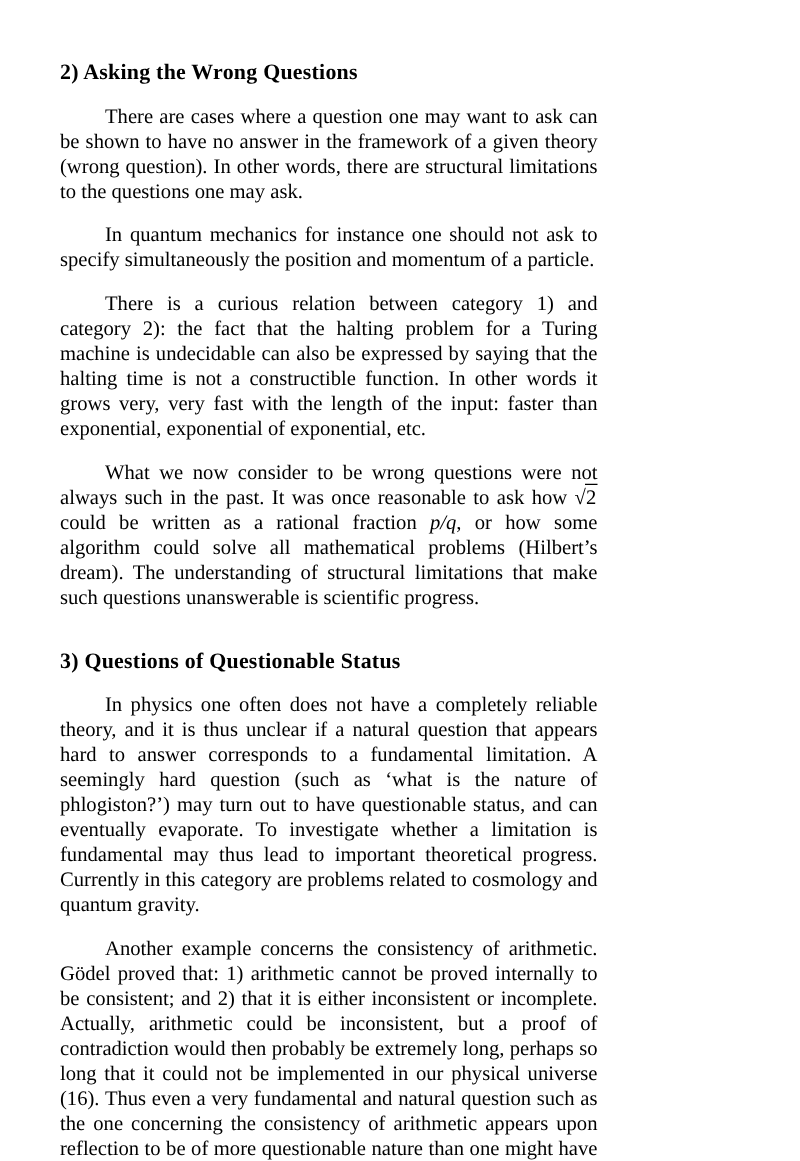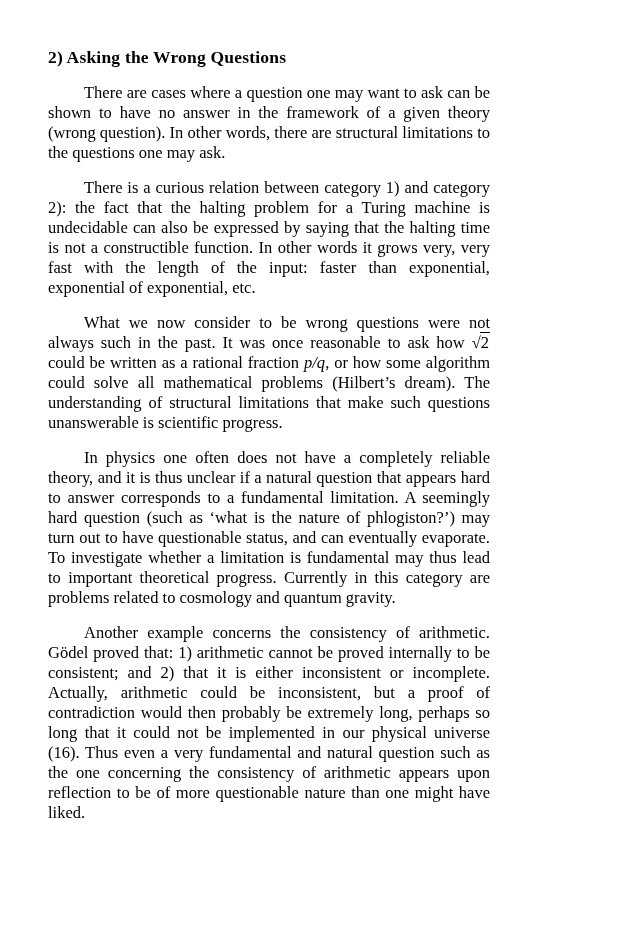--- a/index.html
+++ b/index.html
@@ -28,21 +28,21 @@
       line-height: 21px;
       font-weight: 700;
       margin: 0;
       text-align: left;
       letter-spacing: 0.2px;
     }
     .section--second .section-heading {
       margin-top: 30px;
     }
     p.para {
-      margin: 15px 4px 0 0;
+      margin: 15px 16px 0 0;
       text-indent: 36px;
     }
     .it {
     }
     .math-var {
       font-style: italic;
     }
     .sqrt .radical {
       font-style: normal;
       letter-spacing: -1px;
@@ -55,27 +55,29 @@
 </head>
 <body>
 
 <div class="page">
 
   <section class="section">
     <h2 class="section-heading">2) Asking the Wrong Questions</h2>
 
     <p class="para"><span>There are cases where a question one may want to ask can be shown to have no answer in the framework of a given theory (wrong question). In other words, there are structural limitations to the questions one may ask.</span></p>
 
+    <p class="para"><span>In quantum mechanics for instance one should not ask to specify simultaneously the position and momentum of a particle.</span></p>
 
 
     <p class="para"><span>There is a curious relation between category 1) and category 2): the fact that the halting problem for a Turing machine is undecidable can also be expressed by saying that the halting time is not a constructible function. In other words it grows very, very fast with the length of the input: faster than exponential, exponential of exponential, </span><span class="it">etc</span><span>.</span></p>
 
     <p class="para"><span>What we now consider to be wrong questions were not always such in the past. It was once reasonable to ask how </span><span class="sqrt"><span class="radical">√</span><span class="radicand">2</span></span><span> could be written as a rational fraction </span><span class="math-var">p/q</span><span>, or how some algorithm could solve all mathematical problems (Hilbert’s dream). The understanding of structural limitations that make such questions unanswerable is scientific progress.</span></p>
   </section>
 
   <section class="section section--second">
+    <h2 class="section-heading">3) Questions of Questionable Status</h2>
 
     <p class="para"><span>In physics one often does not have a completely reliable theory, and it is thus unclear if a natural question that appears hard to answer corresponds to a fundamental limitation. A seemingly hard question (such as ‘what is the nature of phlogiston?’) may turn out to have questionable status, and can eventually evaporate. To investigate whether a limitation is fundamental may thus lead to important theoretical progress. Currently in this category are problems related to cosmology and quantum gravity.</span></p>
 
     <p class="para"><span>Another example concerns the consistency of arithmetic. Gödel proved that: 1) arithmetic cannot be proved internally to be consistent; and 2) that it is either inconsistent or incomplete. Actually, arithmetic could be inconsistent, but a proof of contradiction would then probably be extremely long, perhaps so long that it could not be implemented in our physical universe (16). Thus even a very fundamental and natural question such as the one concerning the consistency of arithmetic appears upon reflection to be of more questionable nature than one might have liked.</span></p>
   </section>
 
 </div>
 
 </body></html>

